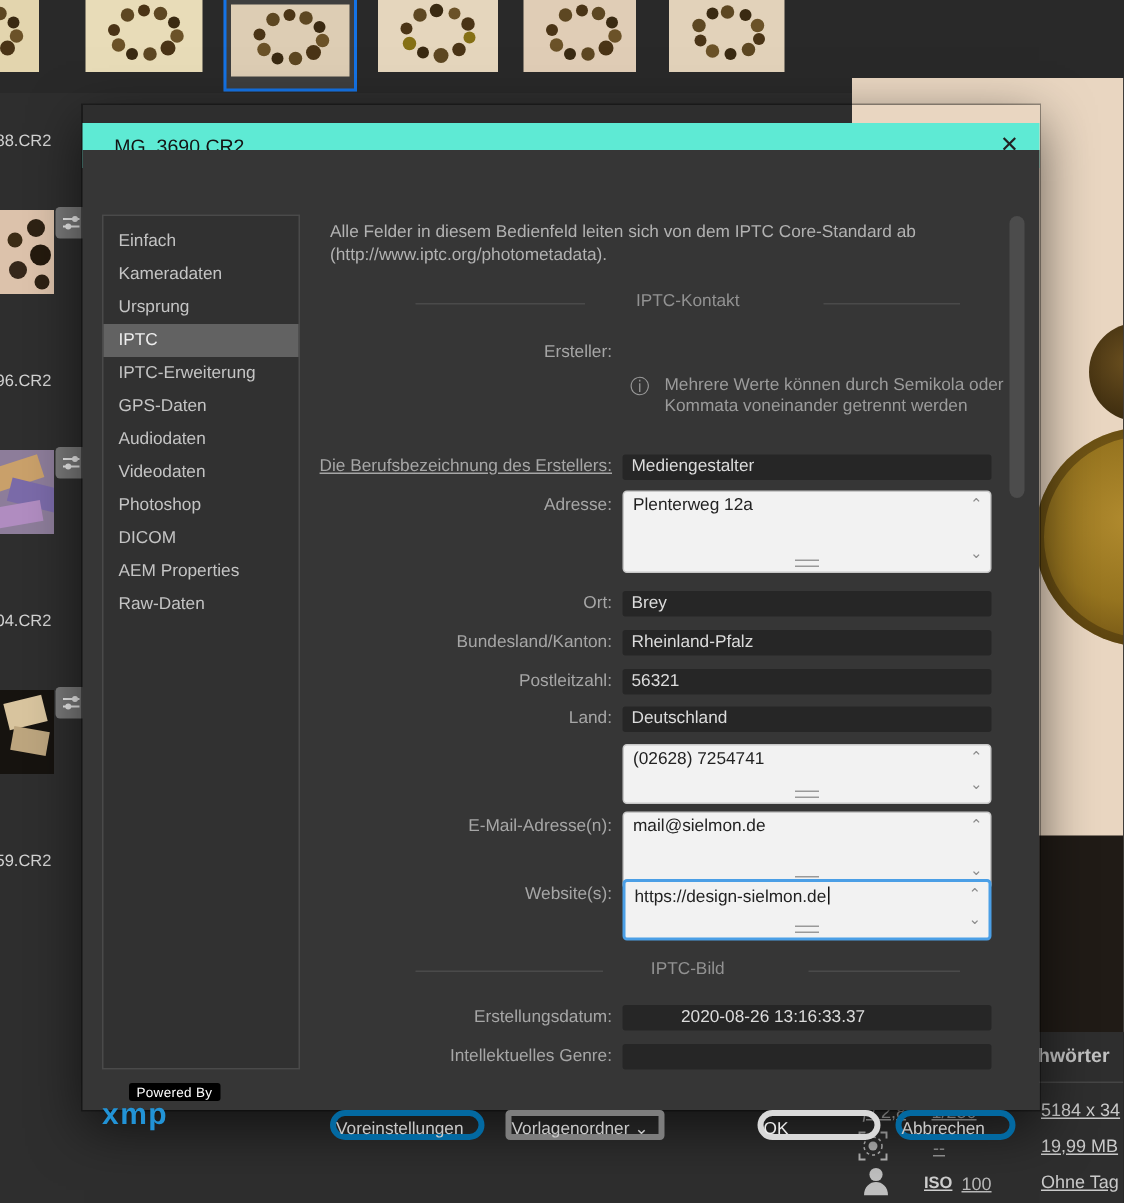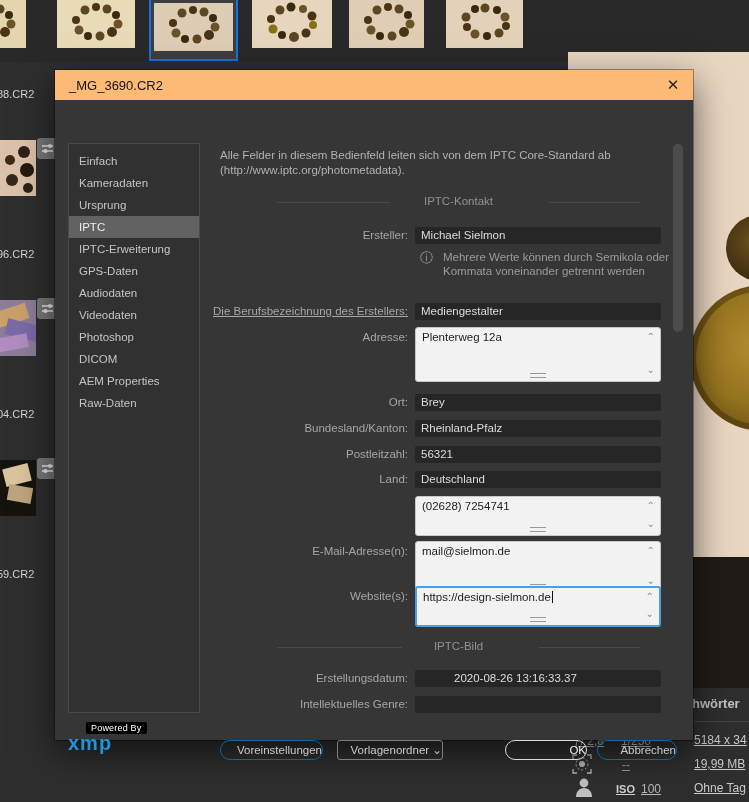--- a/index.html
+++ b/index.html
@@ -21,21 +21,21 @@
   .preview .dark{position:absolute;left:0;top:505px;width:181px;height:131px;background:#201b16;}
   .coin{position:absolute;border-radius:50%;}
   
   .meta-tab{position:absolute;left:692px;top:696px;font-size:13px;font-weight:bold;color:#c2c2c2;white-space:nowrap;}
   .meta-div{position:absolute;left:690px;top:721px;width:59px;height:0;border-top:1px solid #454545;}
   .meta-txt{position:absolute;font-size:12px;color:#b9b9b9;white-space:nowrap;text-decoration:underline;}
   .meta-right{color:#cacaca;}
   
   .dialog{position:absolute;left:55px;top:70px;width:638px;height:670px;z-index:10;
           box-shadow:0 12px 34px rgba(0,0,0,.6),0 0 0 1px rgba(0,0,0,.35);}
-  .titlebar{position:absolute;left:0;top:0;width:638px;height:30px;background:#fdba74;}
+  .titlebar{position:absolute;left:0;top:12px;width:638px;height:30px;background:#5eead4;}
   .titlebar .t{position:absolute;left:14px;top:8px;font-size:13px;color:#141414;}
   .close{position:absolute;right:10px;top:5px;width:20px;height:20px;font-size:15px;color:#222;text-align:center;line-height:20px;cursor:default;}
   .dbody{position:absolute;left:0;top:30px;width:638px;height:640px;background:#363636;}
   
   .side{position:absolute;left:13px;top:43px;width:132px;height:570px;background:#313131;border:1px solid #4a4a4a;box-sizing:border-box;padding-top:6px;}
   .side-item{height:22px;line-height:22px;padding-left:10px;font-size:11.5px;color:#c4c4c4;}
   .side-item.sel{background:#626262;color:#eeeeee;}
   
   .sbar{position:absolute;left:618px;top:44px;width:10px;height:188px;border-radius:5px;background:#4c4c4c;}
   
@@ -54,22 +54,22 @@
   .ta .handle{position:absolute;left:50%;margin-left:-8px;bottom:3px;width:16px;height:3px;
               border-top:1px solid #999;border-bottom:1px solid #999;}
   .caret{display:inline-block;width:1px;height:12px;background:#111;vertical-align:-2px;margin-left:1px;}
   .note-ico{position:absolute;left:365px;font-size:13px;color:#9a9a9a;}
   .note{position:absolute;left:388px;width:230px;font-size:11.5px;line-height:14px;color:#9b9b9b;}
   
   .xmp-wrap{position:absolute;left:13px;top:622px;width:100px;height:42px;}
   .xmp-tag{position:absolute;left:18px;top:0;background:#000;color:#fff;font-size:9px;font-weight:normal;
            padding:1px 5px;border-radius:2px;letter-spacing:.2px;}
   .xmp-txt{position:absolute;left:0;top:6px;color:#2293d6;font-size:20px;font-weight:800;letter-spacing:1px;line-height:30px;}
-  .btn{position:absolute;top:640px;height:20px;border:1px solid #0369a1;border-radius:10px;color:#c9c9c9;
-       font-size:11.5px;text-align:right;line-height:19px;box-sizing:border-box;background:transparent;}
+  .btn{position:absolute;top:640px;height:20px;border:4px solid #0369a1;border-radius:10px;color:#c9c9c9;
+       font-size:11.5px;text-align:left;line-height:19px;box-sizing:border-box;background:transparent;}
   .btn.square{border-radius:3px;border-color:#7d7d7d;}
   .btn.primary{border-color:#d9d9d9;color:#ececec;}
 </style>
 </head>
 <body>
 
 <div id="stage">
 
   <div class="topstrip">
     <div class="thumb" style="left:0;width:26px;background:#e3d5ae;">
@@ -283,21 +283,20 @@
         <span>(http://www.iptc.org/photometadata).</span>
       </div>
 
       <div class="sect" style="top:95px;">
         <div class="line" style="left:55px;width:113px;"></div>
         <div class="line" style="left:327px;width:91px;"></div>
         <div class="txt">IPTC-Kontakt</div>
       </div>
 
       <div class="lbl" style="top:129px;">Ersteller:</div>
-      <div class="input" style="top:127px;">Michael Sielmon</div>
 
       <div class="note-ico" style="top:149px;">ⓘ</div>
       <div class="note" style="top:150px;">
         <span>Mehrere Werte können durch Semikola oder</span><br>
         <span>Kommata voneinander getrennt werden</span>
       </div>
 
       <div class="lbl" style="top:205px;text-decoration:underline;">Die Berufsbezeichnung des Erstellers:</div>
       <div class="input" style="top:203px;">Mediengestalter</div>
 

